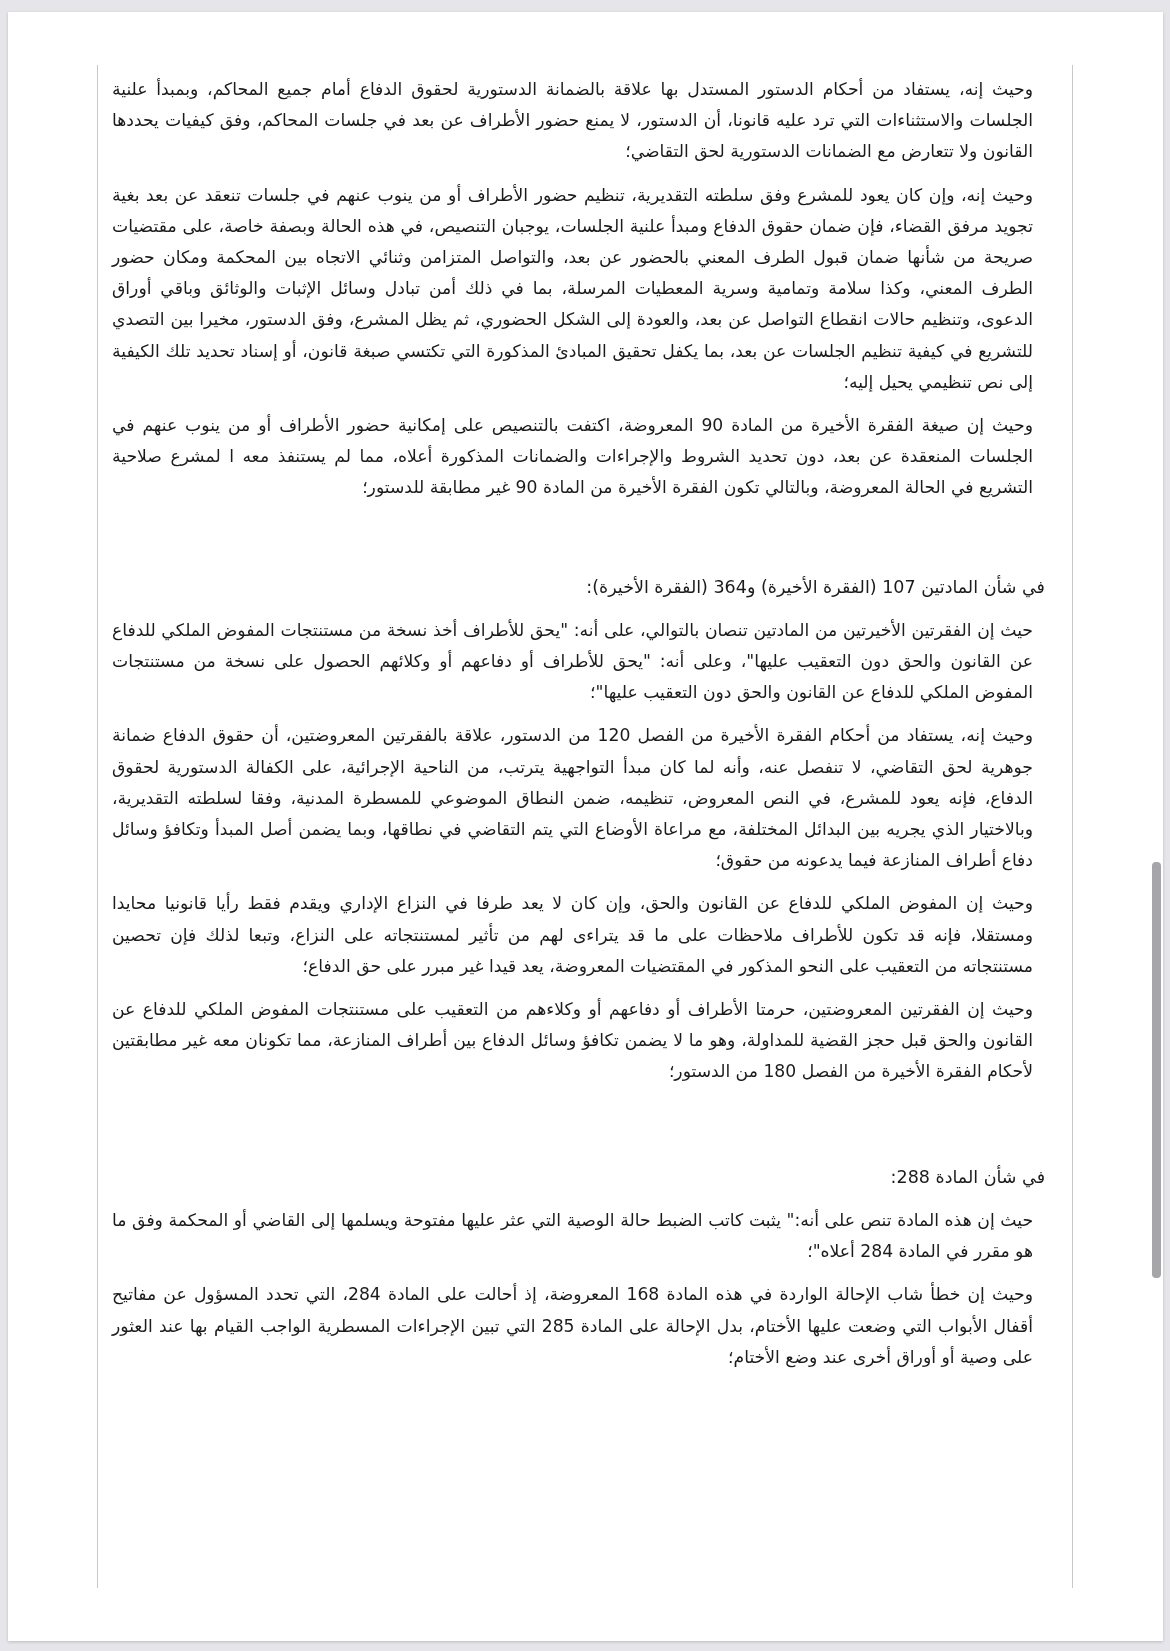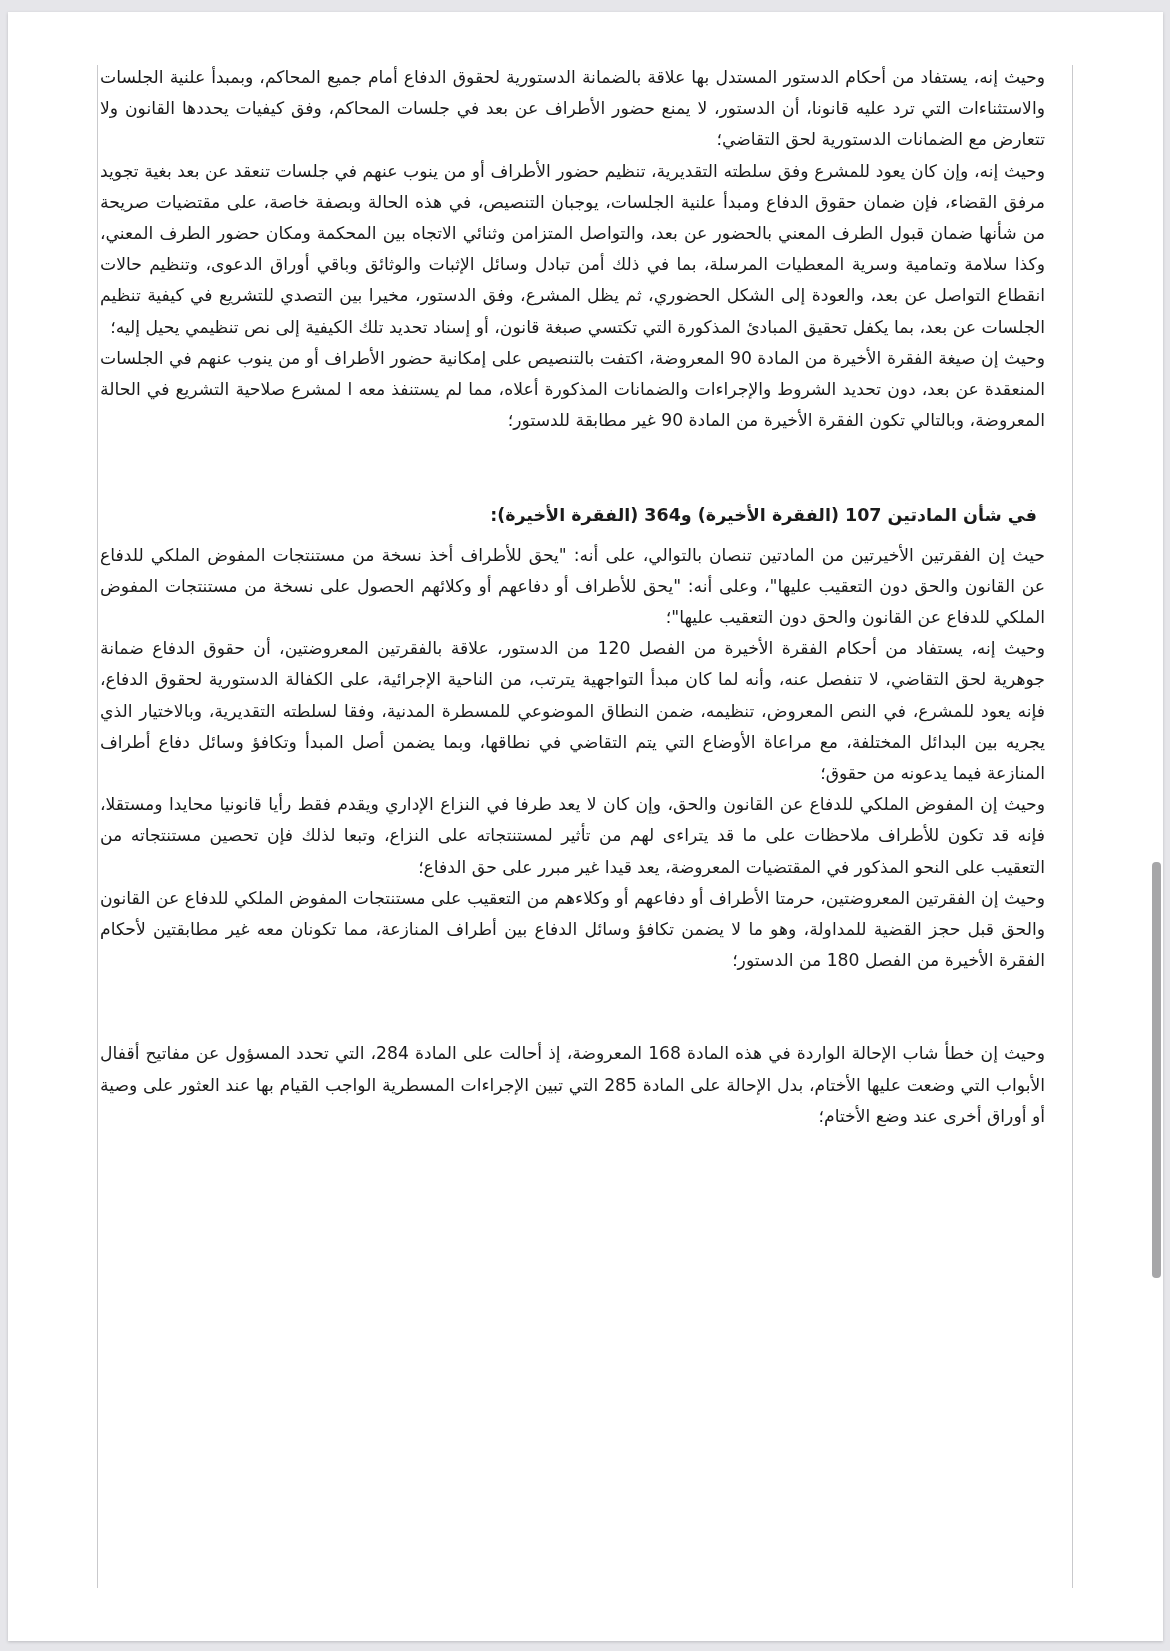--- a/index.html
+++ b/index.html
@@ -53,27 +53,27 @@
       left: 100px;
       top: 62px;
       width: 945px;
       direction: rtl;
       text-align: justify;
       color: #1b1b1b;
       font-size: 17.2px;
       line-height: 31.2px;
     }
     .para {
-      margin: 0;
+      margin: 12px;
       text-align: justify;
       text-align-last: right;
     }
     .heading {
-      margin: 8px;
-      font-weight: bold;
+      margin: 0;
+      font-weight: normal;
       font-size: 17.5px;
       text-align: right;
     }
     .gap-heading-1 { height: 56px; }
     .gap-heading-2 { height: 62px; }
   </style>
 </head>
 <body>
 
 <div class="page"></div>
@@ -88,17 +88,19 @@
   <div class="gap-heading-1"></div>
 
   <h2 class="heading">في شأن المادتين 107 (الفقرة الأخيرة) و364 (الفقرة الأخيرة):</h2>
   <p class="para">حيث إن الفقرتين الأخيرتين من المادتين تنصان بالتوالي، على أنه: "يحق للأطراف أخذ نسخة من مستنتجات المفوض الملكي للدفاع عن القانون والحق دون التعقيب عليها"، وعلى أنه: "يحق للأطراف أو دفاعهم أو وكلائهم الحصول على نسخة من مستنتجات المفوض الملكي للدفاع عن القانون والحق دون التعقيب عليها"؛</p>
   <p class="para">وحيث إنه، يستفاد من أحكام الفقرة الأخيرة من الفصل 120 من الدستور، علاقة بالفقرتين المعروضتين، أن حقوق الدفاع ضمانة جوهرية لحق التقاضي، لا تنفصل عنه، وأنه لما كان مبدأ التواجهية يترتب، من الناحية الإجرائية، على الكفالة الدستورية لحقوق الدفاع، فإنه يعود للمشرع، في النص المعروض، تنظيمه، ضمن النطاق الموضوعي للمسطرة المدنية، وفقا لسلطته التقديرية، وبالاختيار الذي يجريه بين البدائل المختلفة، مع مراعاة الأوضاع التي يتم التقاضي في نطاقها، وبما يضمن أصل المبدأ وتكافؤ وسائل دفاع أطراف المنازعة فيما يدعونه من حقوق؛</p>
   <p class="para">وحيث إن المفوض الملكي للدفاع عن القانون والحق، وإن كان لا يعد طرفا في النزاع الإداري ويقدم فقط رأيا قانونيا محايدا ومستقلا، فإنه قد تكون للأطراف ملاحظات على ما قد يتراءى لهم من تأثير لمستنتجاته على النزاع، وتبعا لذلك فإن تحصين مستنتجاته من التعقيب على النحو المذكور في المقتضيات المعروضة، يعد قيدا غير مبرر على حق الدفاع؛</p>
   <p class="para">وحيث إن الفقرتين المعروضتين، حرمتا الأطراف أو دفاعهم أو وكلاءهم من التعقيب على مستنتجات المفوض الملكي للدفاع عن القانون والحق قبل حجز القضية للمداولة، وهو ما لا يضمن تكافؤ وسائل الدفاع بين أطراف المنازعة، مما تكونان معه غير مطابقتين لأحكام الفقرة الأخيرة من الفصل 180 من الدستور؛</p>
 
   <div class="gap-heading-2"></div>
 
+  <h2 class="heading">في شأن المادة 288:</h2>
+  <p class="para">حيث إن هذه المادة تنص على أنه:" يثبت كاتب الضبط حالة الوصية التي عثر عليها مفتوحة ويسلمها إلى القاضي أو المحكمة وفق ما هو مقرر في المادة 284 أعلاه"؛</p>
   <p class="para">وحيث إن خطأ شاب الإحالة الواردة في هذه المادة 168 المعروضة، إذ أحالت على المادة 284، التي تحدد المسؤول عن مفاتيح أقفال الأبواب التي وضعت عليها الأختام، بدل الإحالة على المادة 285 التي تبين الإجراءات المسطرية الواجب القيام بها عند العثور على وصية أو أوراق أخرى عند وضع الأختام؛</p>
 </div>
 
 <div class="scrollbar-track"></div>
 <div class="scrollbar-thumb"></div>
 
 </body></html>

